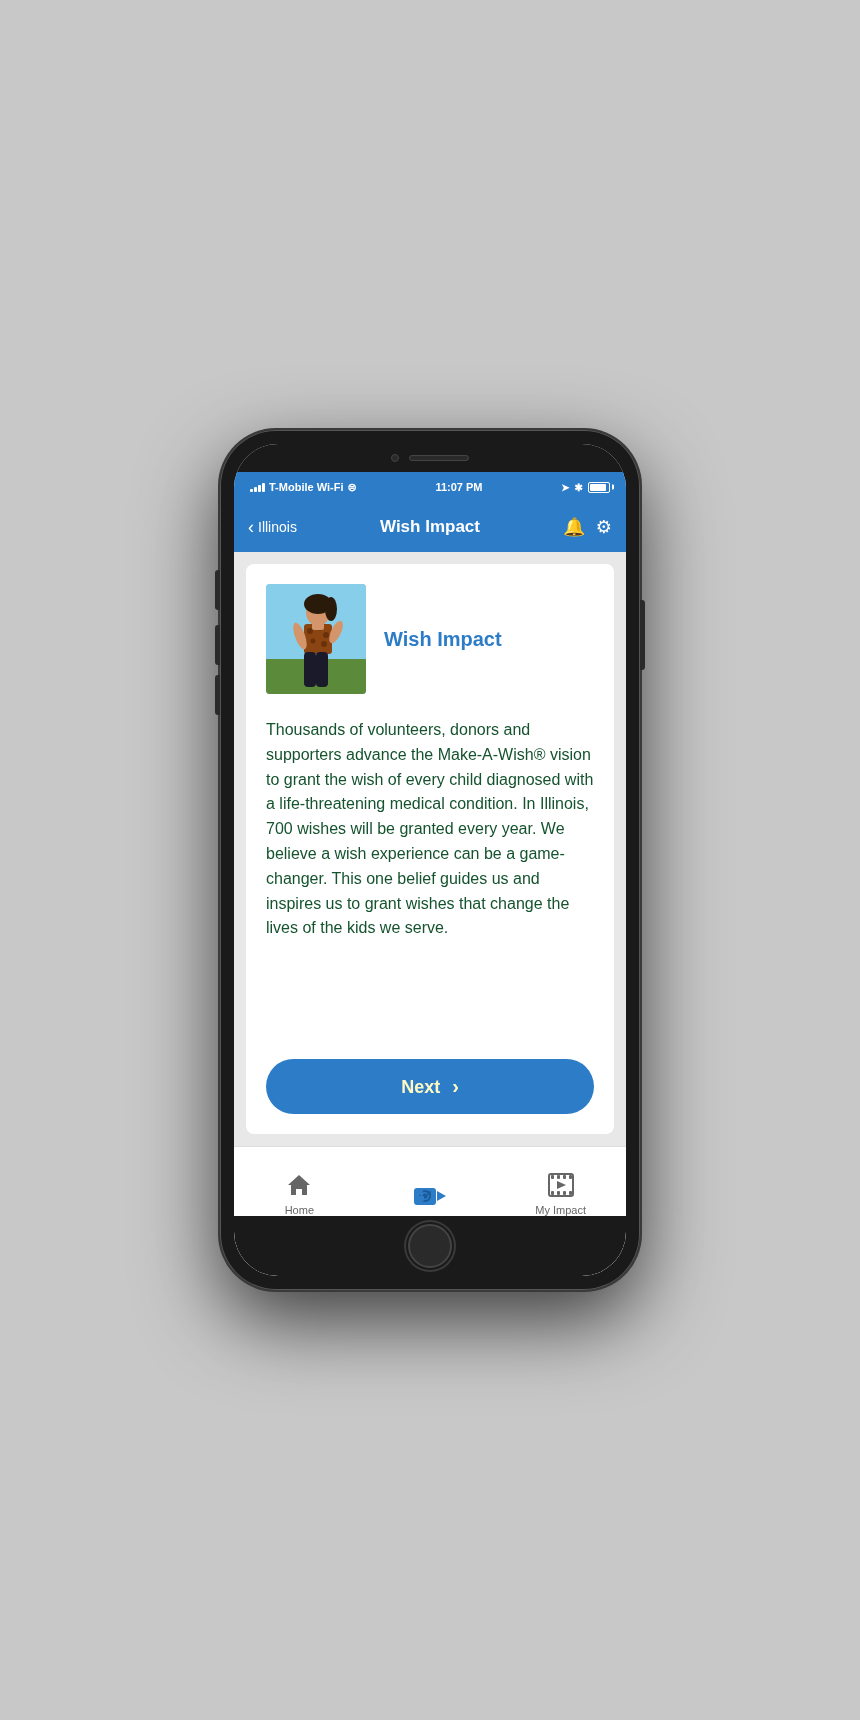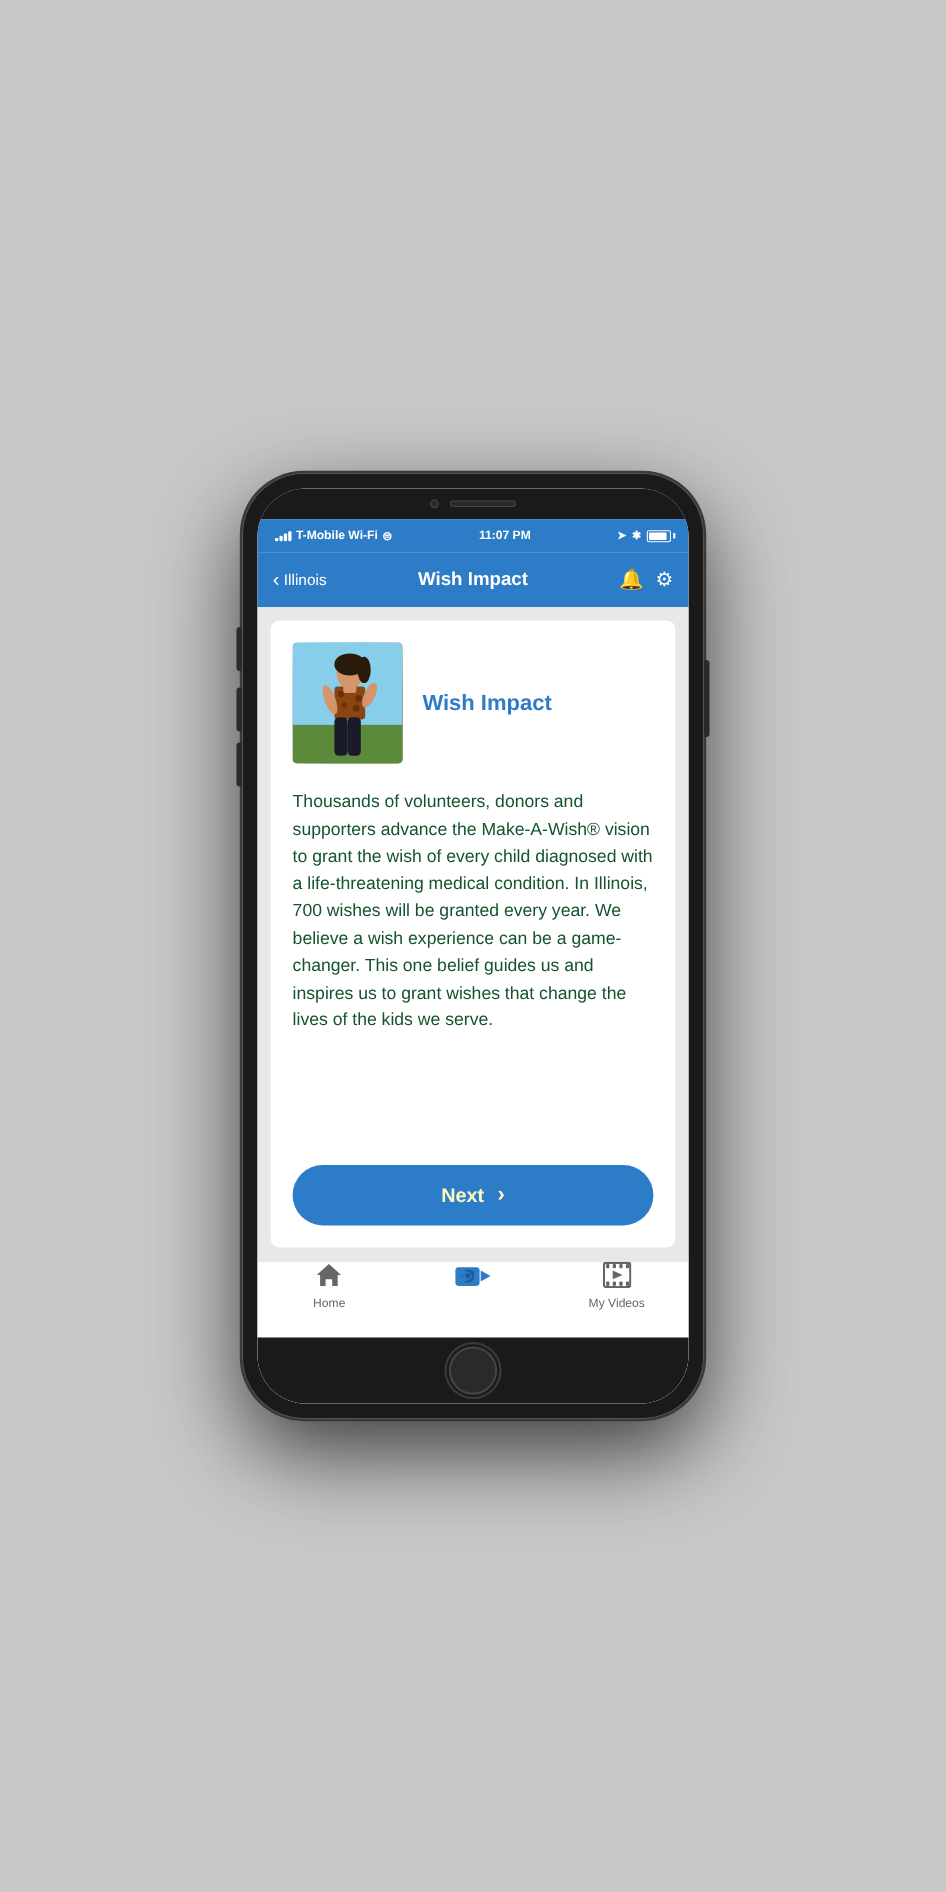--- a/index.html
+++ b/index.html
@@ -279,21 +279,21 @@
     .next-button-chevron {
       font-size: 20px;
       font-weight: 700;
     }
 
     
     .tab-bar {
       background: white;
       height: 70px;
       display: flex;
-      align-items: flex-start;
+      align-items: flex-end;
       justify-content: space-around;
       border-top: 1px solid #ddd;
     }
 
     .tab-item {
       display: flex;
       flex-direction: column;
       align-items: center;
       gap: 3px;
       cursor: pointer;
@@ -469,21 +469,21 @@
             <rect x="21" y="2" width="3" height="4" rx="1" fill="#666"></rect>
 
             <rect x="3" y="18" width="3" height="4" rx="1" fill="#666"></rect>
             <rect x="9" y="18" width="3" height="4" rx="1" fill="#666"></rect>
             <rect x="15" y="18" width="3" height="4" rx="1" fill="#666"></rect>
             <rect x="21" y="18" width="3" height="4" rx="1" fill="#666"></rect>
 
             <polygon points="9,8 9,16 18,12" fill="#666"></polygon>
           </svg>
         </span>
-        <span>My Videos</span>
+        <span>My Impact</span>
       </div>
     </div>
 
     <div class="phone-bottom-bar">
       <div class="home-button"></div>
     </div>
 
   </div>
 </div>
 

